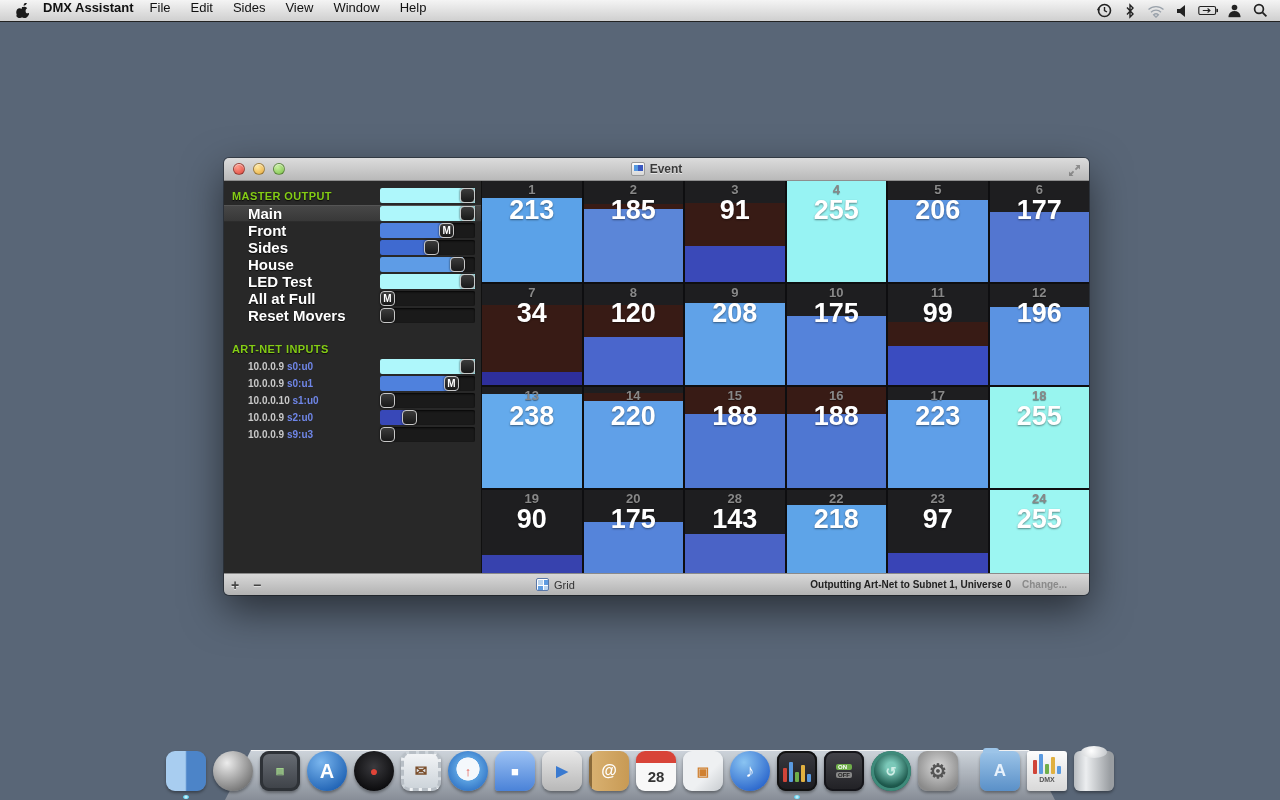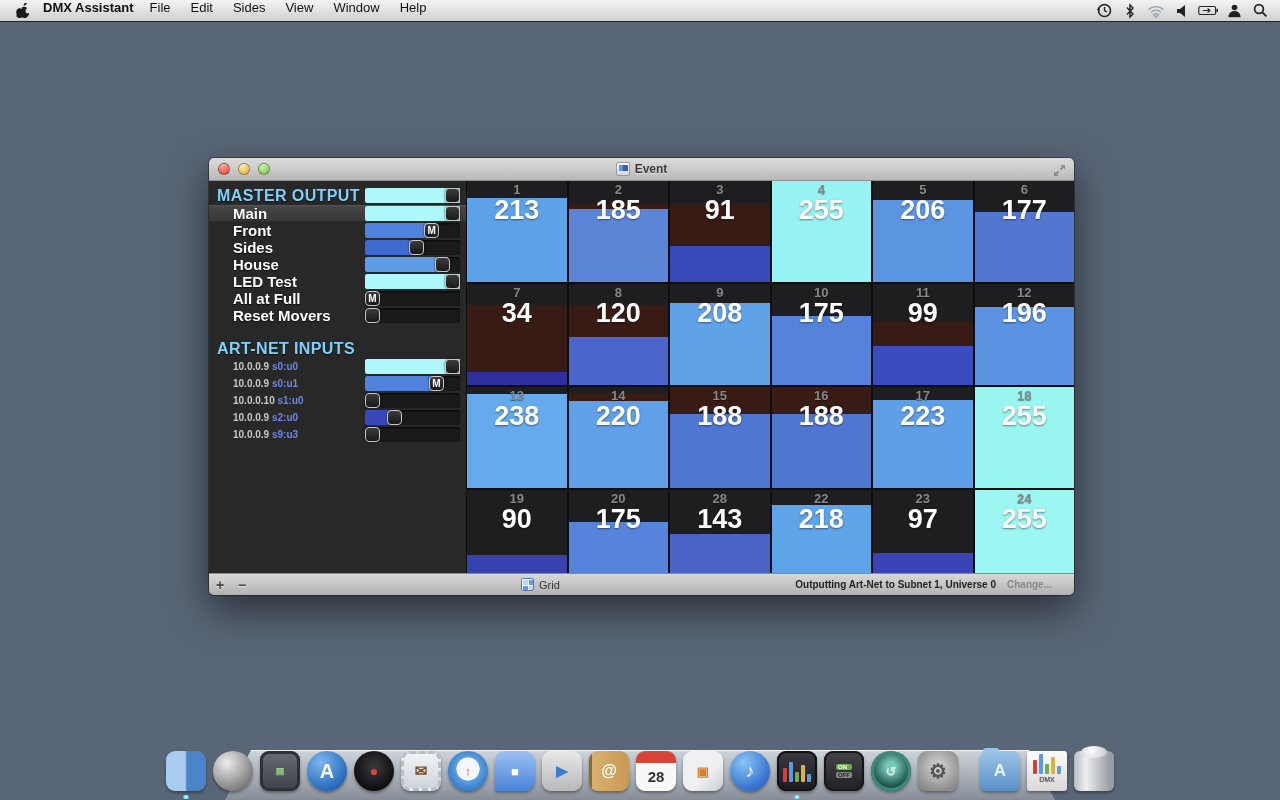--- a/index.html
+++ b/index.html
@@ -10,21 +10,21 @@
   .menubar { position:absolute; top:0; left:0; width:1280px; height:22px;
     background:linear-gradient(#f4f4f4,#cfcfcf); border-bottom:1px solid #222;
     display:flex; font-size:13px; color:#111; z-index:50; }
   .menubar .apple { margin:0 14px 0 16px; display:flex; align-items:center; }
   .menu-appname { font-weight:bold; margin-right:6px; }
   .menu-item { padding:0 10px; }
   .menu-status { margin-left:auto; display:flex; align-items:center; gap:6px; padding-right:10px; }
   .status-ico { width:20px; height:18px; display:flex; align-items:center; justify-content:center; }
 
   
-  .window { position:absolute; left:209px; top:158px; width:865px; height:437px;
+  .window { position:absolute; left:224px; top:158px; width:865px; height:437px;
     border-radius:5px; overflow:hidden; box-shadow:0 15px 40px rgba(0,0,0,.55), 0 0 0 1px rgba(0,0,0,.35);
     display:flex; flex-direction:column; z-index:10; }
   .titlebar { height:23px; background:linear-gradient(#dcdcdc,#b9b9b9);
     border-bottom:1px solid #8e8e8e; position:relative; display:flex; align-items:center; }
   .traffic { display:flex; gap:8px; margin-left:9px; }
   .tl { width:12px; height:12px; border-radius:50%; border:1px solid rgba(0,0,0,.35);
     box-shadow:inset 0 1px 1px rgba(255,255,255,.6); }
   .tl.red   { background:radial-gradient(circle at 35% 30%, #ff9a8a, #e0443a); }
   .tl.yellow{ background:radial-gradient(circle at 35% 30%, #ffe9a0, #e8a838); }
   .tl.green { background:radial-gradient(circle at 35% 30%, #c8f0a0, #78c044); }
@@ -41,21 +41,21 @@
 
   
   .sidebar { width:258px; background:#282828; border-right:1px solid #101010;
     padding-top:5px; overflow:hidden; }
   .side-row { height:17px; display:flex; align-items:center; position:relative; }
   .side-row.header { height:19px; }
   .side-row.selected { background:linear-gradient(#474747,#383838);
     border-top:1px solid #555; border-bottom:1px solid #2c2c2c; }
   .side-label { font-size:15px; font-weight:bold; color:#fff; margin-left:24px;
     white-space:nowrap; text-shadow:0 1px 1px rgba(0,0,0,.8); }
-  .side-row.header .side-label { margin-left:8px; font-size:16px; color:#7dd3fc; letter-spacing:.4px; }
+  .side-row.header .side-label { margin-left:8px; font-size:11px; color:#84cc16; letter-spacing:.4px; }
   .artnet-label { font-size:10px; margin-left:24px; white-space:nowrap; font-weight:bold; }
   .artnet-label .ip { color:#c9c9c9; }
   .artnet-label .su { color:#6f86e8; }
   .slider { position:absolute; right:6px; width:95px; height:15px; background:#1a1a1a;
     border-radius:2px; box-shadow:inset 0 1px 2px rgba(0,0,0,.8); }
   .slider .fill { position:absolute; left:0; top:0; bottom:0; border-radius:2px 0 0 2px; }
   .slider .thumb { position:absolute; top:0; width:15px; height:15px; border-radius:4px;
     background:linear-gradient(#3c3c3c,#181818); border:1px solid #c8c8c8;
     display:flex; align-items:center; justify-content:center;
     font-size:10px; font-weight:bold; color:#fff; box-shadow:0 0 2px rgba(0,0,0,.8); }

